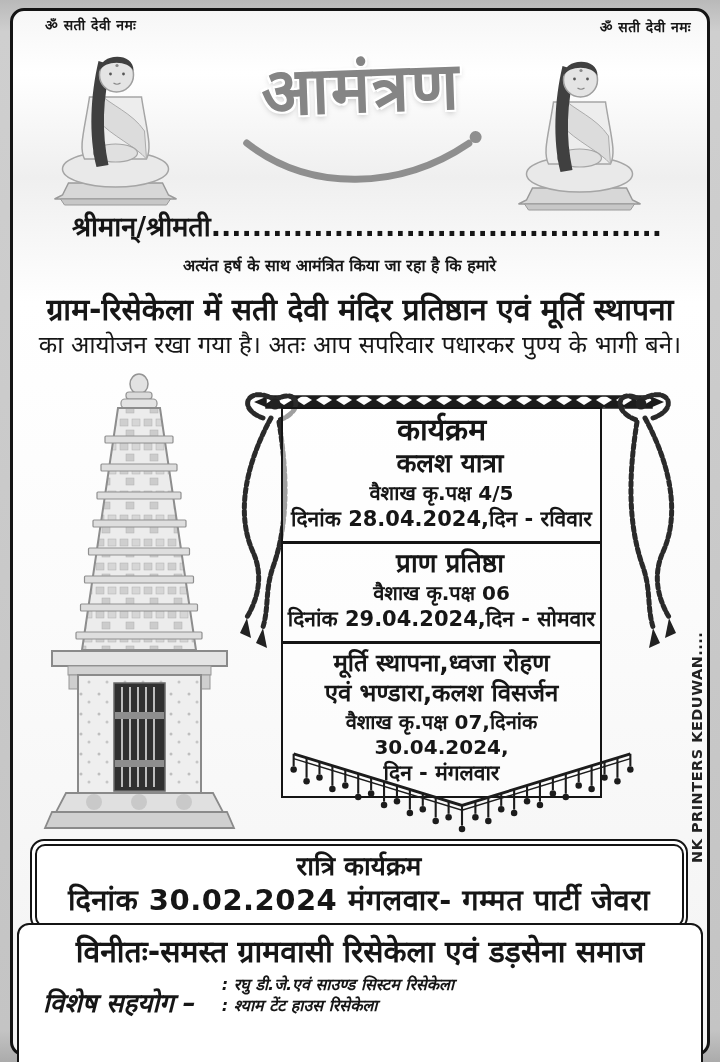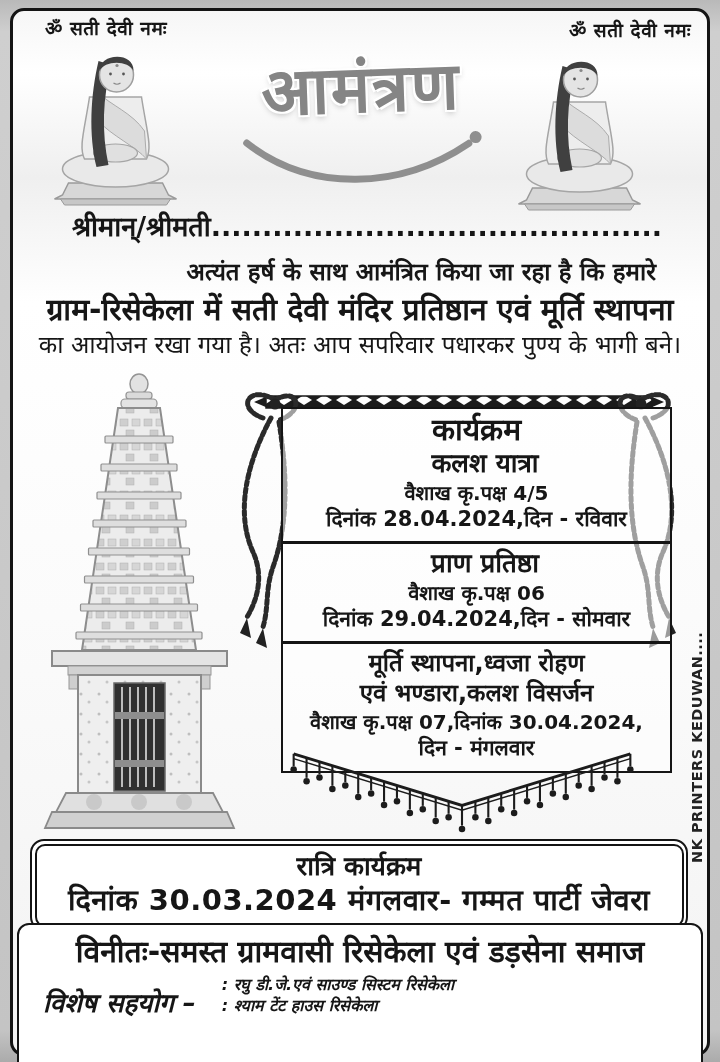--- a/index.html
+++ b/index.html
@@ -9,48 +9,48 @@
     background:linear-gradient(180deg,#b9b9b9 0%,#cfcfcf 3%,#c4c4c4 97%,#ababab 100%);
     font-family:"DejaVu Sans",sans-serif;color:#161616;overflow:hidden;
   }
   .card{
     position:absolute;left:10px;top:8px;right:10px;bottom:6px;
     border:3.5px solid #141414;border-radius:14px;
     background:linear-gradient(180deg,#f6f6f6 0%,#ffffff 6%,#efefef 16%,#ffffff 28%,#fbfbfb 58%,#f3f3f3 100%);
   }
   .card > *{position:absolute;}
 
-  .inv{font-size:19px;font-weight:700;letter-spacing:0.5px;white-space:nowrap;}
+  .inv{font-size:14px;font-weight:700;letter-spacing:0.5px;white-space:nowrap;}
   .inv-left{left:32px;top:4px;}
   .inv-right{right:16px;top:6px;}
 
   .statue{width:155px;height:172px;}
   .statue-left{left:25px;top:24px;}
   .statue-right{left:489px;top:29px;}
 
   .callig{left:213px;top:30px;width:272px;height:160px;text-align:center;transform:rotate(-2deg);}
   .callig .ctext{
     display:inline-block;font-size:66px;font-weight:700;letter-spacing:2px;color:#858585;
     text-shadow:-2px -2px 0 #fff,2px -2px 0 #fff,-2px 2px 0 #fff,2px 2px 0 #fff,0 3px 6px rgba(0,0,0,.25);
   }
   .swash{position:absolute;left:12px;top:92px;width:250px;height:64px;}
 
   .salutation{left:59px;top:196px;right:45px;font-size:27px;font-weight:700;white-space:nowrap;overflow:hidden;}
-  .intro1{top:243px;left:170px;right:51px;text-align:right;font-size:24px;font-weight:700;}
+  .intro1{top:243px;left:170px;right:51px;text-align:left;font-size:16px;font-weight:700;}
   .intro2{top:277px;left:6px;right:6px;text-align:center;font-size:30px;font-weight:800;}
   .intro3{top:316px;left:8px;right:8px;text-align:center;font-size:24px;font-weight:400;}
 
   .temple{left:9px;top:357px;width:235px;height:465px;}
 
   .diamond-strip{left:241px;top:383px;width:410px;height:16px;}
   .chain{width:72px;height:280px;}
   .chain-left{left:216px;top:371px;}
   .chain-right{left:602px;top:371px;transform:scaleX(-1);}
 
-  .program-box{left:268px;top:396px;width:391px;border:2.5px solid #151515;background:rgba(255,255,255,.55);box-sizing:border-box;}
+  .program-box{left:268px;top:396px;width:321px;border:2.5px solid #151515;background:rgba(255,255,255,.55);box-sizing:border-box;}
   .sec{text-align:center;padding:4px 4px 8px;}
   .sec + .sec{border-top:3px solid #151515;}
   .prog-heading{font-size:30px;font-weight:800;line-height:1.15;}
   .ev-title{font-size:26px;font-weight:800;line-height:1.2;padding-left:17px;}
   .ev-title3{font-size:24px;font-weight:800;line-height:1.25;}
   .ev-tithi{font-size:20px;font-weight:700;line-height:1.25;margin-top:2px;}
   .ev-date{font-size:21px;font-weight:700;line-height:1.3;}
 
   .fringe{left:270px;top:739px;width:358px;height:88px;}
 
@@ -256,21 +256,21 @@
       <use href="#pA" transform="translate(220,45.4)"></use>
         <use href="#pB" transform="translate(206.5,49.6)"></use>
       <use href="#pA" transform="translate(193,53.7)"></use>
     </svg>
 
     <div class="printer">NK PRINTERS KEDUWAN....</div>
 
     <div class="night-box">
       <div class="night-inner">
         <div class="night-heading">रात्रि कार्यक्रम</div>
-        <div class="night-detail">दिनांक 30.03.2024 मंगलवार- गम्मत पार्टी जेवरा</div>
+        <div class="night-detail">दिनांक 30.02.2024 मंगलवार- गम्मत पार्टी जेवरा</div>
       </div>
     </div>
 
     <div class="bottom-box">
       <div class="regards">विनीतः-समस्त ग्रामवासी रिसेकेला एवं डड़सेना समाज</div>
       <div class="support">
         <div class="support-label">विशेष सहयोग –</div>
         <div class="support-lines">
           <div>: रघु डी.जे.एवं साउण्ड सिस्टम रिसेकेला</div>
           <div>: श्याम टेंट हाउस रिसेकेला</div>

